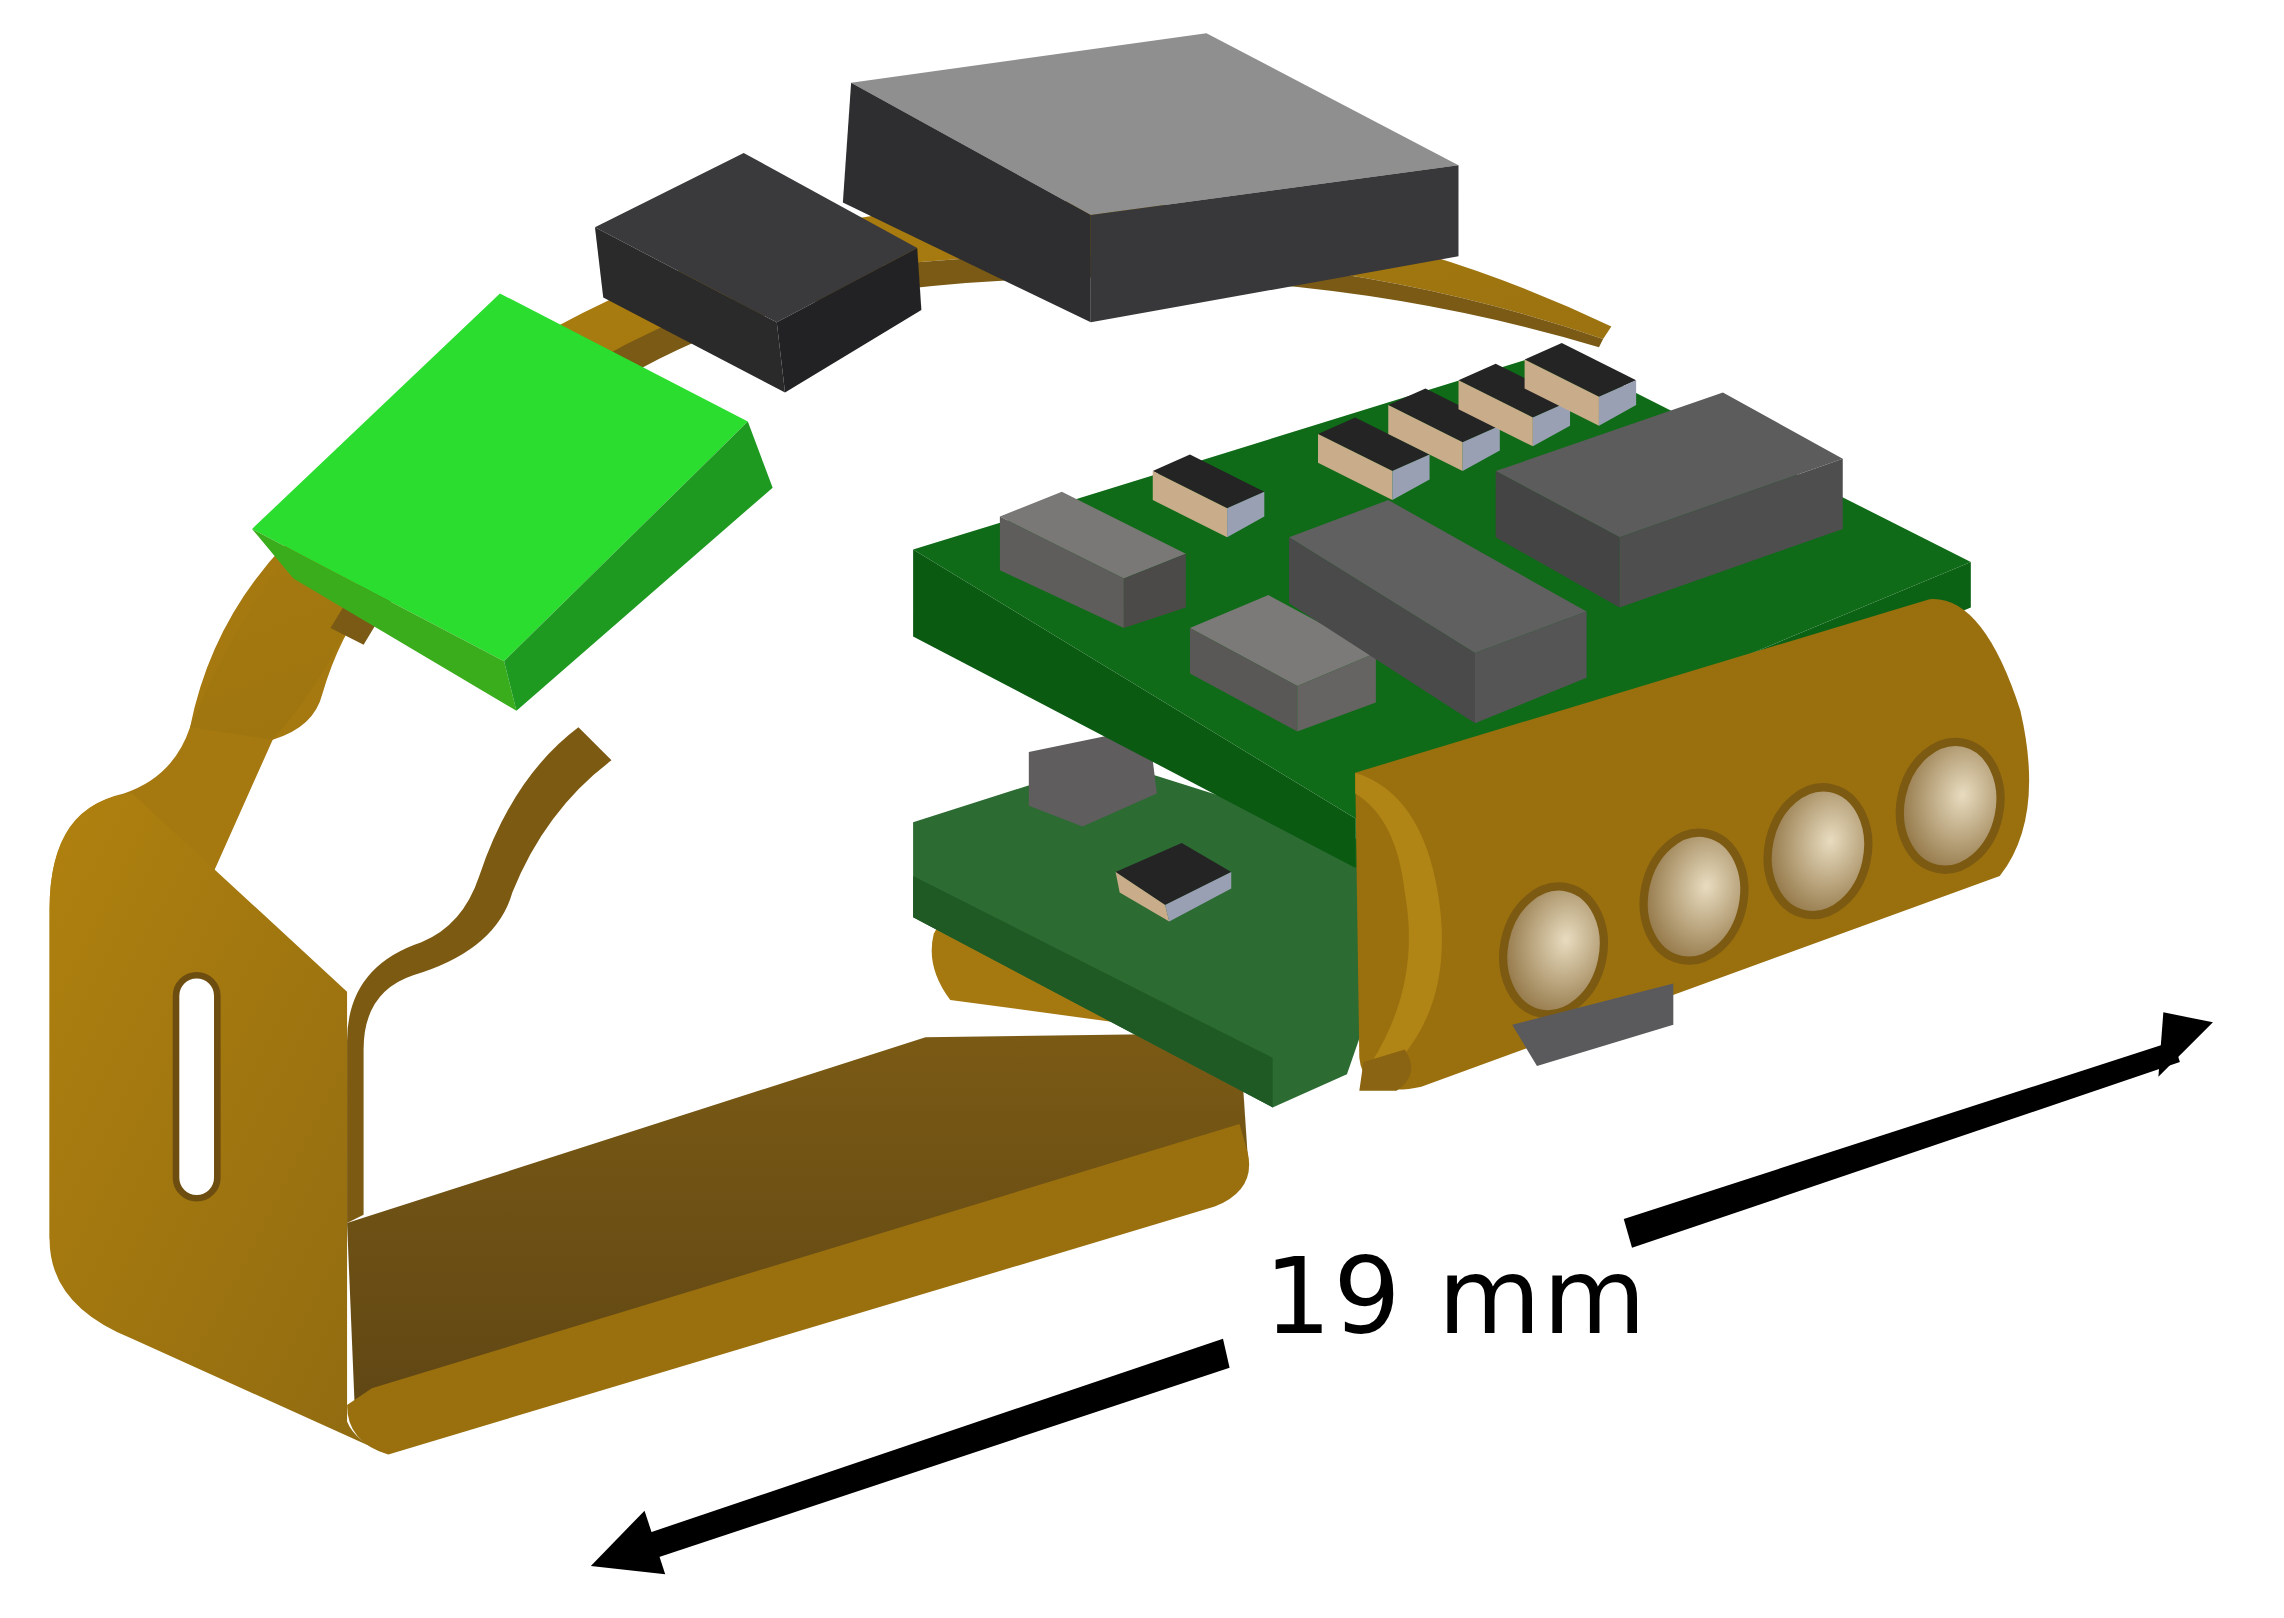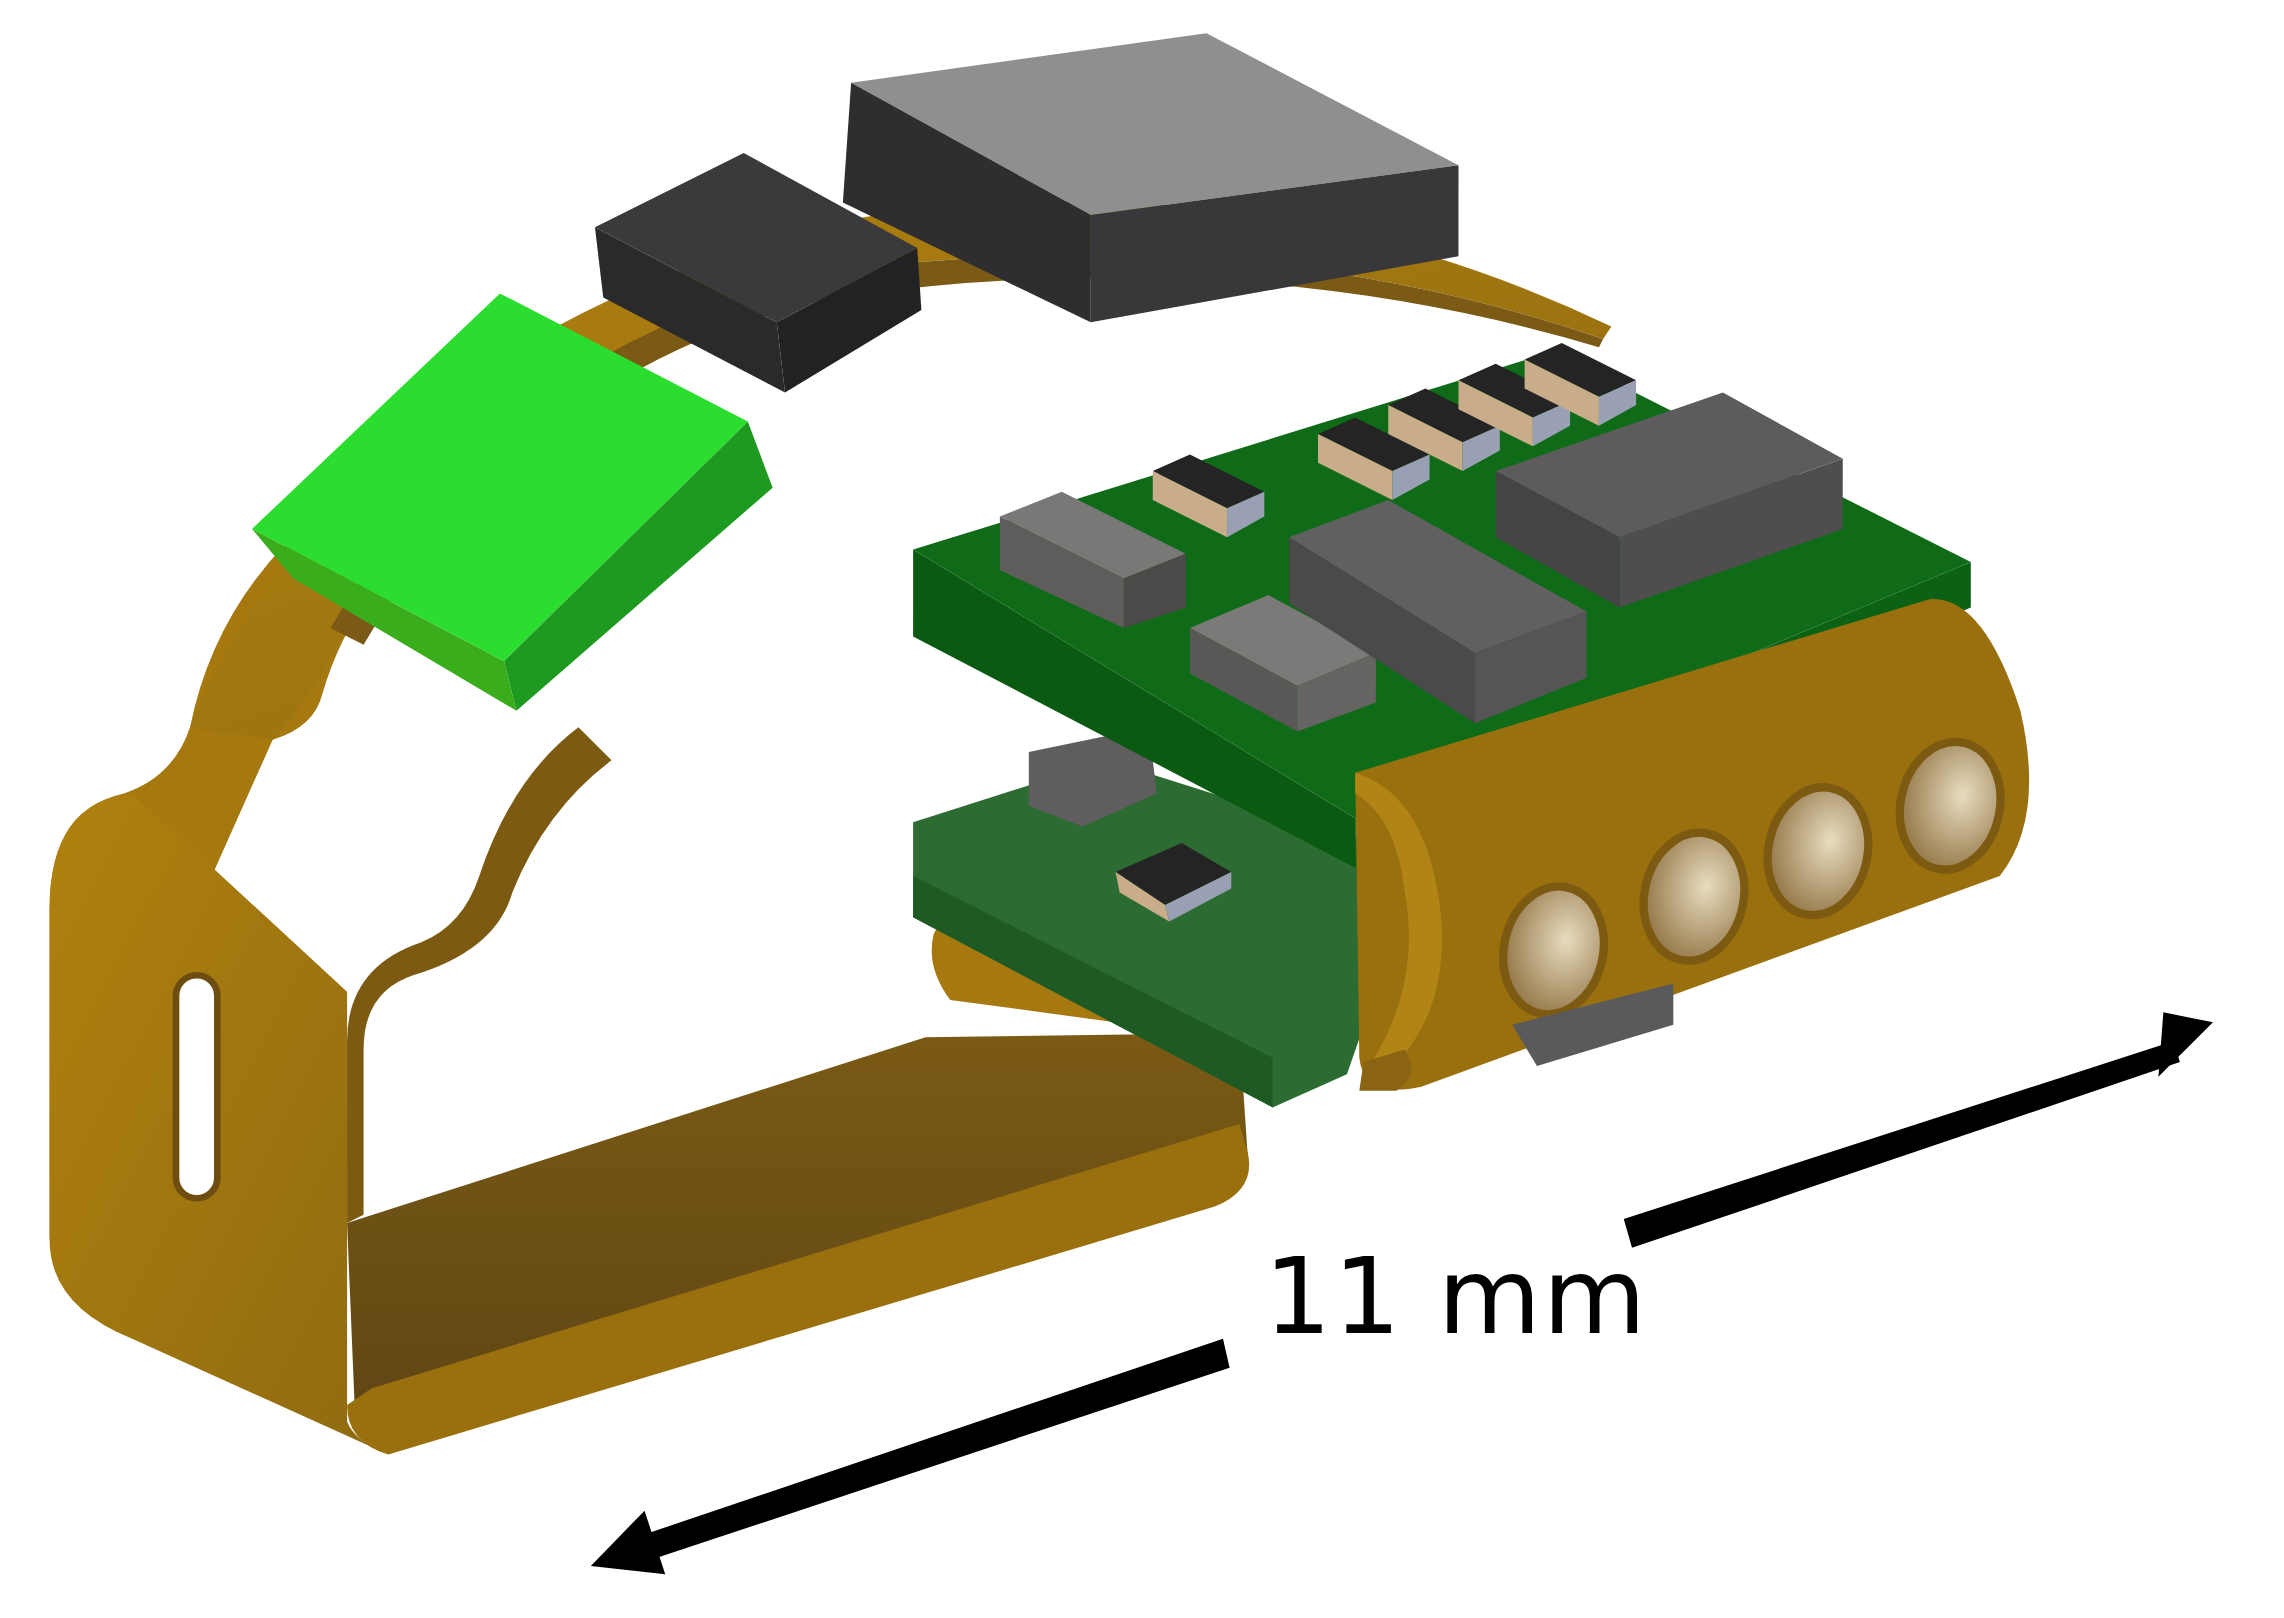--- a/index.html
+++ b/index.html
@@ -146,14 +146,14 @@
   <g>
     <polygon points="1965,1475 2630,1260 2638,1285 1975,1510" fill="#000"></polygon>
     <polygon points="2618,1225 2678,1237 2612,1303" fill="#000"></polygon>
   </g>
   <g>
     <polygon points="1480,1620 785,1855 795,1885 1488,1655" fill="#000"></polygon>
     <polygon points="715,1895 780,1828 805,1905" fill="#000"></polygon>
   </g>
 </svg>
 
-<div class="dim-label">11 mm</div>
+<div class="dim-label">19 mm</div>
 
 
 </body></html>

